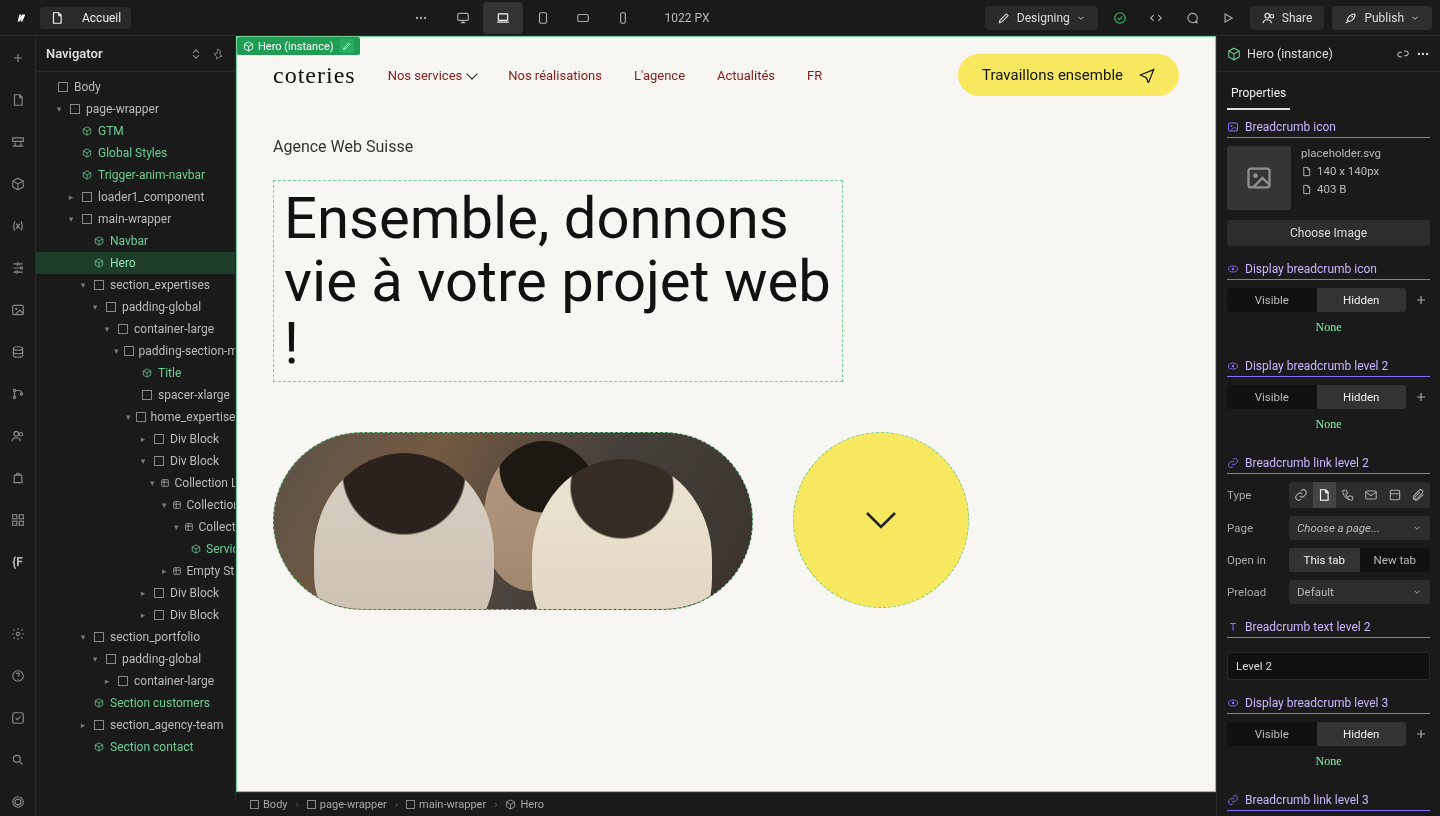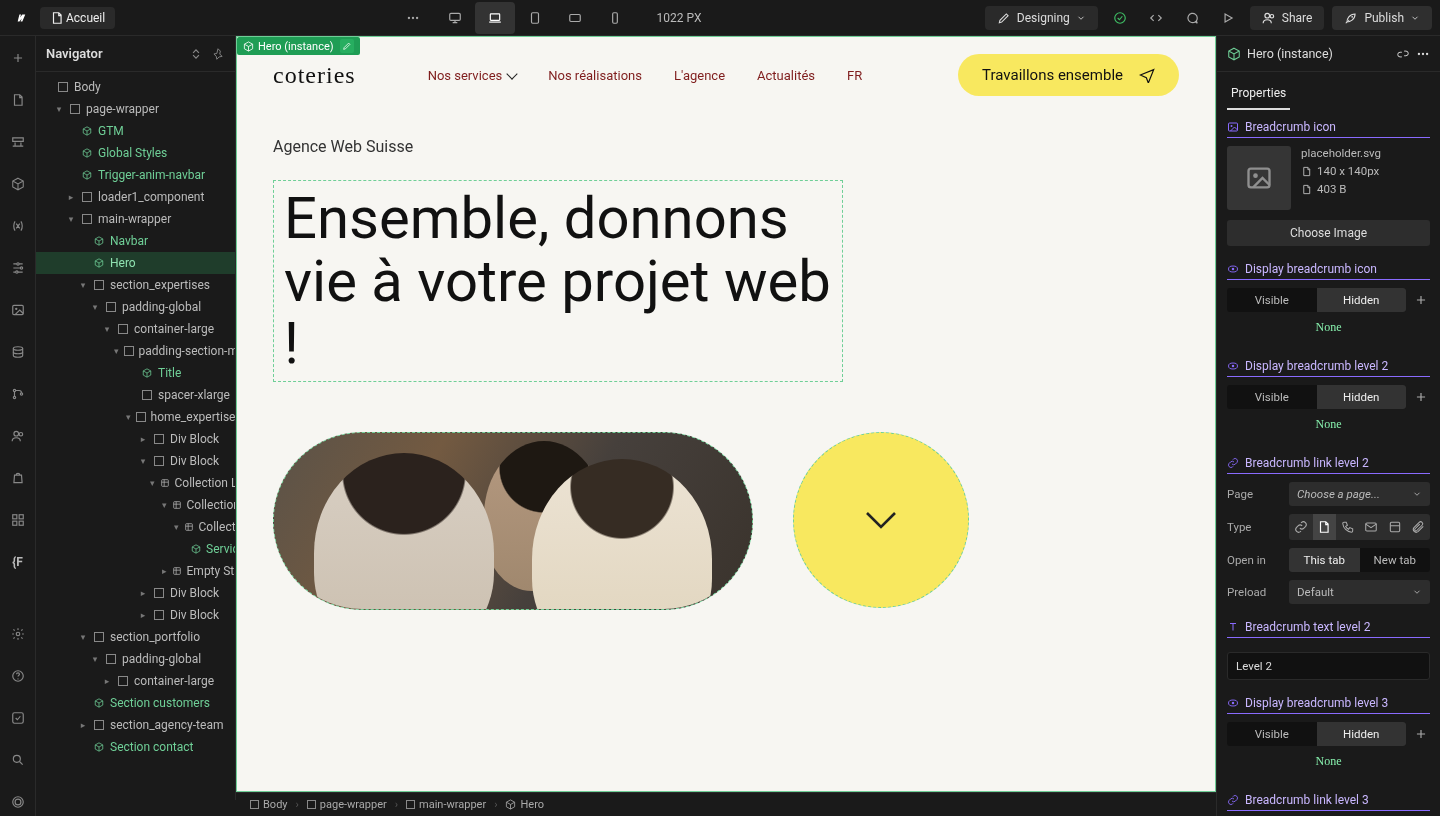--- a/index.html
+++ b/index.html
@@ -2,21 +2,21 @@
 <html><head>
 <meta charset="utf-8">
 <style>
   *{box-sizing:border-box;margin:0;padding:0;font-family:-apple-system,BlinkMacSystemFont,"Segoe UI",Roboto,Arial,sans-serif;}
   html,body{width:1440px;height:816px;background:#1a1a1a;color:#ccc;overflow:hidden;font-size:13px;}
   .svg-i{width:14px;height:14px;display:inline-block;vertical-align:middle;}
 
   
   .topbar{position:absolute;top:0;left:0;right:0;height:36px;background:#1a1a1a;border-bottom:1px solid #2a2a2a;display:flex;align-items:center;padding:0 8px;gap:8px;}
   .wf-logo{width:24px;height:24px;background:#1a1a1a;display:flex;align-items:center;justify-content:center;color:#fff;}
-  .top-btn{display:flex;align-items:center;gap:2px;background:#2a2a2a;padding:4px 10px;border-radius:4px;color:#eee;cursor:pointer;font-size:12px;}
+  .top-btn{display:flex;align-items:center;gap:18px;background:#2a2a2a;padding:4px 10px;border-radius:4px;color:#eee;cursor:pointer;font-size:12px;}
   .top-spacer{flex:1;}
   .device-row{display:flex;align-items:center;gap:0;}
   .device-btn{width:40px;height:32px;display:flex;align-items:center;justify-content:center;border-radius:4px;cursor:pointer;color:#aaa;}
   .device-btn.active{background:#333;color:#fff;}
   .bp-label{color:#bbb;font-size:12px;margin-left:14px;}
   .top-right{display:flex;align-items:center;gap:8px;}
   .top-ic{width:28px;height:28px;display:flex;align-items:center;justify-content:center;color:#aaa;border-radius:4px;cursor:pointer;}
   .pill{display:flex;align-items:center;gap:6px;background:#2a2a2a;padding:5px 12px;border-radius:4px;color:#ddd;font-size:12px;cursor:pointer;}
   .pill.share{background:#2a2a2a;}
   .pill.pub{background:#2f2f2f;}
@@ -44,21 +44,21 @@
   .canvas-wrap{position:absolute;top:36px;left:236px;right:224px;bottom:0;background:#0f0f0f;overflow:hidden;}
   .canvas-bc{position:absolute;left:0;right:0;bottom:0;height:24px;background:#1a1a1a;border-top:1px solid #2a2a2a;display:flex;align-items:center;padding:0 10px;gap:4px;color:#aaa;font-size:11px;}
   .bc-item{display:flex;align-items:center;gap:4px;padding:0 4px;}
   .bc-sep{color:#555;}
   .canvas-inner{position:absolute;top:0;left:0;right:0;bottom:24px;overflow:hidden;background:#111;}
   .page{position:absolute;top:0;left:0;width:980px;background:#f7f6f2;border:1px solid #6fcf97;box-shadow:0 0 0 1px rgba(0,0,0,0);}
   .page-inst{position:absolute;top:-0px;left:0;transform:translateY(0);display:flex;align-items:center;gap:4px;background:#1f9d55;color:#fff;font-size:11px;padding:2px 6px;z-index:5;border-radius:2px;}
   .page-inst .edit{width:14px;height:14px;background:#27ae60;display:flex;align-items:center;justify-content:center;border-radius:2px;margin-left:2px;}
 
   .site-nav{display:flex;align-items:center;height:76px;padding:0 36px;gap:32px;}
-  .site-logo{font-family:Georgia, serif;color:#111;font-size:24px;letter-spacing:1px;margin-right:40px;}
+  .site-logo{font-family:Georgia, serif;color:#111;font-size:24px;letter-spacing:1px;}
   .site-link{color:#7f1d1d;font-size:13px;display:flex;align-items:center;gap:6px;text-align:right;}
   .site-link.dd::after{content:'';display:inline-block;width:7px;height:7px;border-right:1.5px solid #222;border-bottom:1.5px solid #222;transform:rotate(45deg);margin-bottom:3px;}
   .site-nav .spacer{flex:1;}
   .site-cta{background:#f8e85f;color:#111;padding:12px 24px;border-radius:999px;display:flex;align-items:center;gap:16px;font-size:15px;}
   .hero{padding:24px 36px 36px 36px;position:relative;}
   .hero-tag{color:#333;font-size:16px;margin-bottom:24px;}
   .hero-title{border:1px dashed #6fcf97;padding:6px 10px;color:#111;font-size:58px;line-height:1.08;font-weight:400;width:570px;}
   .hero-media{display:flex;gap:40px;margin-top:50px;}
   .hero-img{width:480px;height:178px;border:1px dashed #6fcf97;border-radius:92px;overflow:hidden;background:linear-gradient(120deg,#5a5248 0%,#735a41 30%,#46403c 60%, #3a332c 100%);position:relative;}
   .hero-img .p1{position:absolute;left:40px;top:20px;width:180px;height:200px;background:radial-gradient(circle at 50% 10%, #2b221d 0 30%, transparent 31%), linear-gradient(#d8cfc3,#cbbfaf);border-radius:50% 50% 40% 40%;}
@@ -890,29 +890,20 @@
     <div class="none-row">None</div>
   </div>
 
   <div class="prop-sec">
     <div class="prop-title">
         <svg class="svg-i pic" style="width:12px;height:12px">
           <use href="#i-link"></use>
         </svg>
         <span>Breadcrumb link level 2</span>
       </div>
-    <div class="field-row">
-      <span class="lab">Page</span>
-      <div class="select italic">
-          <span>Choose a page...</span>
-          <svg class="svg-i" style="width:10px">
-            <use href="#i-chevd"></use>
-          </svg>
-        </div>
-    </div>
     <div class="field-row">
       <span class="lab">Type</span>
       <div class="icon-row">
         <div class="ic">
             <svg class="svg-i">
               <use href="#i-link"></use>
             </svg>
           </div>
         <div class="ic active">
             <svg class="svg-i">
@@ -935,20 +926,29 @@
             </svg>
           </div>
         <div class="ic">
             <svg class="svg-i">
               <use href="#i-attach"></use>
             </svg>
           </div>
       </div>
     </div>
     <div class="field-row">
+      <span class="lab">Page</span>
+      <div class="select italic">
+          <span>Choose a page...</span>
+          <svg class="svg-i" style="width:10px">
+            <use href="#i-chevd"></use>
+          </svg>
+        </div>
+    </div>
+    <div class="field-row">
       <span class="lab">Open in</span>
       <div class="seg-group">
         <div class="seg-btn active">This tab</div>
         <div class="seg-btn">New tab</div>
       </div>
     </div>
     <div class="field-row">
       <span class="lab">Preload</span>
       <div class="select">
           <span>Default</span>

